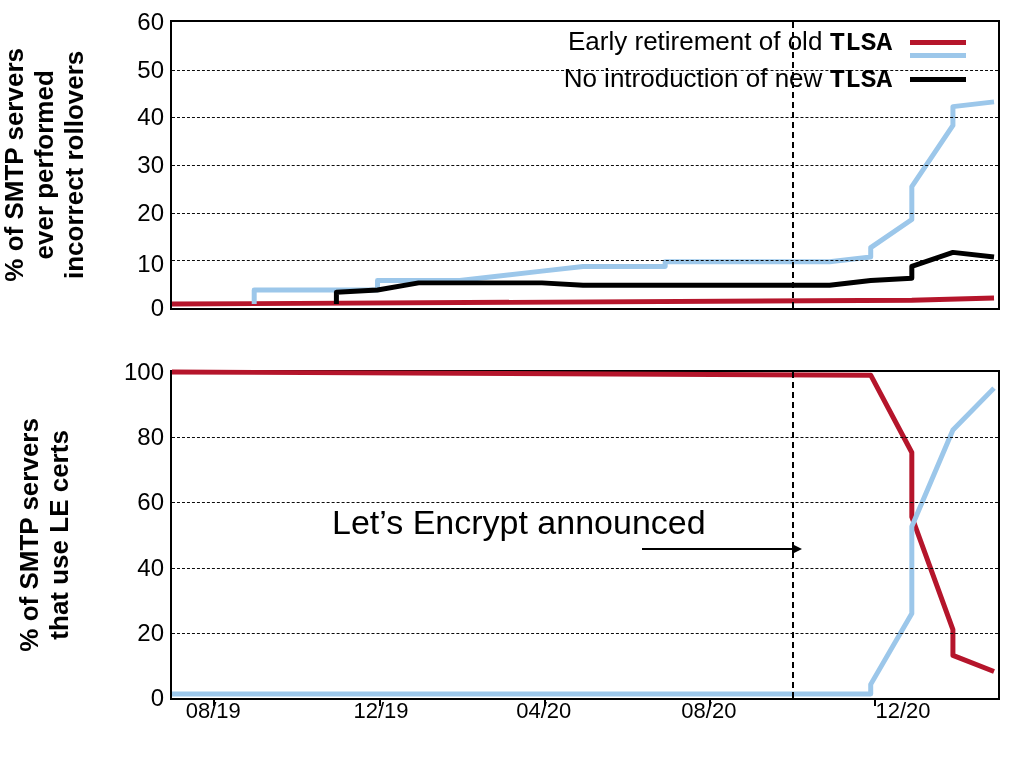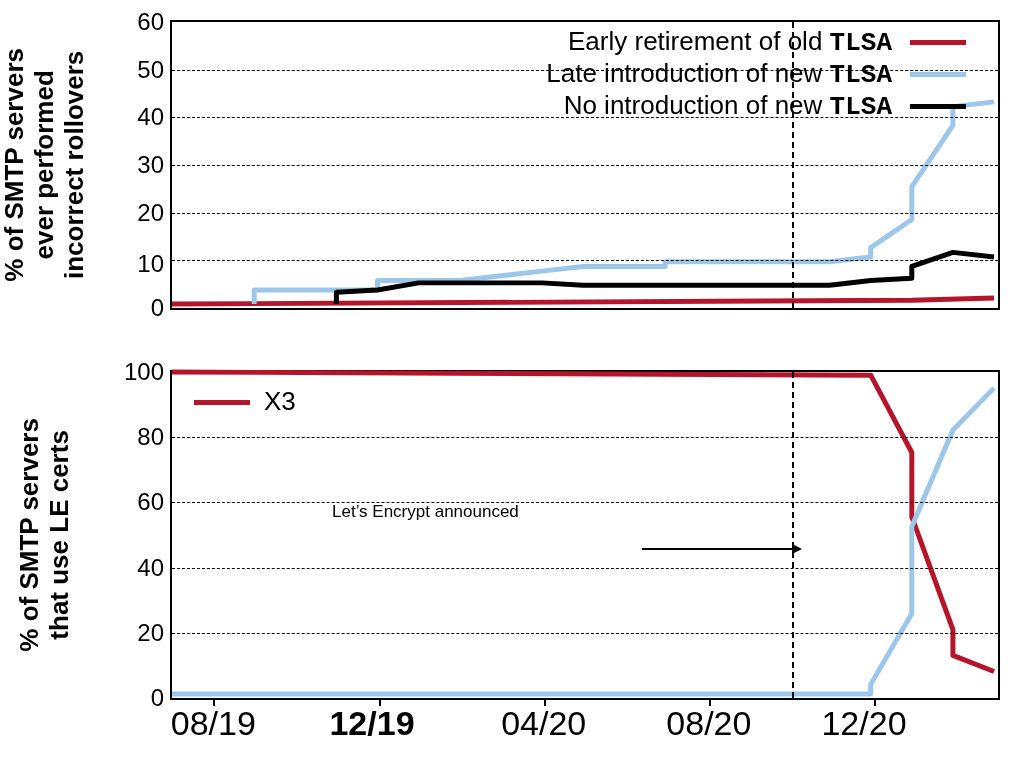--- a/index.html
+++ b/index.html
@@ -34,23 +34,22 @@
     right: 100%;
     margin-right: 8px;
     transform: translateY(-50%);
     font-size: 24px;
     color: #000;
     white-space: nowrap;
   }
   .xtick-label {
     position: absolute;
     top: 100%;
-    margin-top: 6px;
     transform: translateX(-50%);
-    font-size: 34px;
+    font-size: 22px;
     color: #000;
     white-space: nowrap;
   }
   .xtick-mark {
     position: absolute;
     top: 100%;
     width: 0;
     height: 8px;
     border-left: 2px solid #000;
   }
@@ -108,21 +107,21 @@
   .legend-top .mono { font-family: "Courier New", monospace; font-weight: 700; }
   .legend-bottom {
     left: 14px;
     top: 14px;
   }
   .legend-bottom .row {
     justify-content: flex-start;
     gap: 14px;
   }
   .annotation {
-    font-size: 17px;
+    font-size: 34px;
     line-height: 1.2;
     text-align: left;
   }
   .vline {
     position: absolute;
     top: 0;
     height: 100%;
     border-left: 2px dashed #000;
   }
   .arrow {
@@ -152,21 +151,20 @@
         <polyline points="82.60000000000001,286 82.60000000000001,271.7 206.5,271.7 206.5,262.1666666666667 289.09999999999997,262.1666666666667 371.7,252.63333333333333 413,247.86666666666667 495.59999999999997,247.86666666666667 495.59999999999997,243.1 660.8000000000001,243.1 702.1,238.33333333333334 702.1,228.8 743.4,200.2 743.4,166.83333333333331 784.6999999999999,104.86666666666667 784.6999999999999,85.80000000000001 826,81.03333333333333" fill="none" stroke="#9cc7ea" stroke-width="5" stroke-linejoin="round" stroke-linecap="butt"></polyline>
         <polyline points="165.20000000000002,286 165.20000000000002,274.0833333333333 206.5,271.7 247.79999999999998,264.55 371.7,264.55 413,266.93333333333334 660.8000000000001,266.93333333333334 702.1,262.1666666666667 743.4,259.78333333333336 743.4,247.86666666666667 784.6999999999999,233.56666666666666 826,238.33333333333334" fill="none" stroke="#000000" stroke-width="5" stroke-linejoin="round" stroke-linecap="butt"></polyline>
       </svg>
     <div class="vline" style="left: 619.5px;"></div>
     <div class="legend legend-top">
       <div class="row">
           <span class="txt"><span>Early retirement of old </span><span class="mono">TLSA</span></span>
           <span class="swatch" style="background:#b5152b"></span>
         </div>
       <div class="row">
-          <span class="txt"><span>Late introduction of new </span><span class="mono">TLSA</span></span>
           <span class="swatch" style="background:#9cc7ea"></span>
         </div>
       <div class="row">
           <span class="txt"><span>No introduction of new </span><span class="mono">TLSA</span></span>
           <span class="swatch" style="background:#000000"></span>
         </div>
     </div>
   <div class="ytick-label" style="top: 286px;">0</div>
       <div class="gridline" style="top: 238.333px;"></div>
       <div class="ytick-label" style="top: 242px;">10</div>
@@ -188,24 +186,20 @@
     </div>
   </div>
 
   <div class="plot-area" id="plot-bottom" style="left:170px; top:370px; width:830px; height:330px;">
     <svg class="lines" id="svg-bottom" viewBox="0 0 830 330" preserveAspectRatio="none">
         <polyline points="0,0 702.1,3.259999999999991 702.1,3.259999999999991 743.4,81.5 743.4,146.7 784.6999999999999,260.8 784.6999999999999,286.88 826,303.18" fill="none" stroke="#b5152b" stroke-width="5" stroke-linejoin="round" stroke-linecap="butt"></polyline>
         <polyline points="0,326 702.1,326 702.1,316.22 743.4,244.5 743.4,156.48 784.6999999999999,58.68000000000001 826,16.30000000000001" fill="none" stroke="#9cc7ea" stroke-width="5" stroke-linejoin="round" stroke-linecap="butt"></polyline>
       </svg>
     <div class="vline" style="left: 619.5px;"></div>
     <div class="legend legend-bottom">
-      <div class="row">
-          <span class="swatch" style="background:#b5152b"></span>
-          <span>X3</span>
-        </div>
     </div>
     <div class="annotation" style="left:160px; top:130px;">
       <div>Let’s Encrypt announced</div>
     </div>
     <div class="arrow" style="left:470px; top:172px;">
       <div class="arrow-line" style="width:150px;"></div>
         <div class="arrow-head"></div>
     </div>
   <div class="ytick-label" style="top: 326px;">0</div>
       <div class="gridline" style="top: 260.8px;"></div>
@@ -213,27 +207,27 @@
       <div class="gridline" style="top: 195.6px;"></div>
       <div class="ytick-label" style="top: 195.6px;">40</div>
       <div class="gridline" style="top: 130.4px;"></div>
       <div class="ytick-label" style="top: 130.4px;">60</div>
       <div class="gridline" style="top: 65.2px;"></div>
       <div class="ytick-label" style="top: 65.2px;">80</div>
       <div class="ytick-label" style="top: 0px;">100</div>
       <div class="xtick-mark" style="left: 41.3px;"></div>
       <div class="xtick-label" style="left: 41.3px;">08/19</div>
       <div class="xtick-mark" style="left: 206.5px;"></div>
-      <div class="xtick-label" style="left: 200px; font-weight: bold;">12/19</div>
+      <div class="xtick-label" style="left: 209px;">12/19</div>
       <div class="xtick-mark" style="left: 371.7px;"></div>
       <div class="xtick-label" style="left: 371.7px;">04/20</div>
       <div class="xtick-mark" style="left: 536.9px;"></div>
       <div class="xtick-label" style="left: 536.9px;">08/20</div>
       <div class="xtick-mark" style="left: 702.1px;"></div>
-      <div class="xtick-label" style="left: 692px;">12/20</div>
+      <div class="xtick-label" style="left: 731px;">12/20</div>
     </div>
   <div class="ylabel-wrap" style="left:-30px; top:370px; width:150px; height:330px;">
     <div>
       <span>% of SMTP servers</span>
       <span>that use LE certs</span>
     </div>
   </div>
 
 </div>
 

